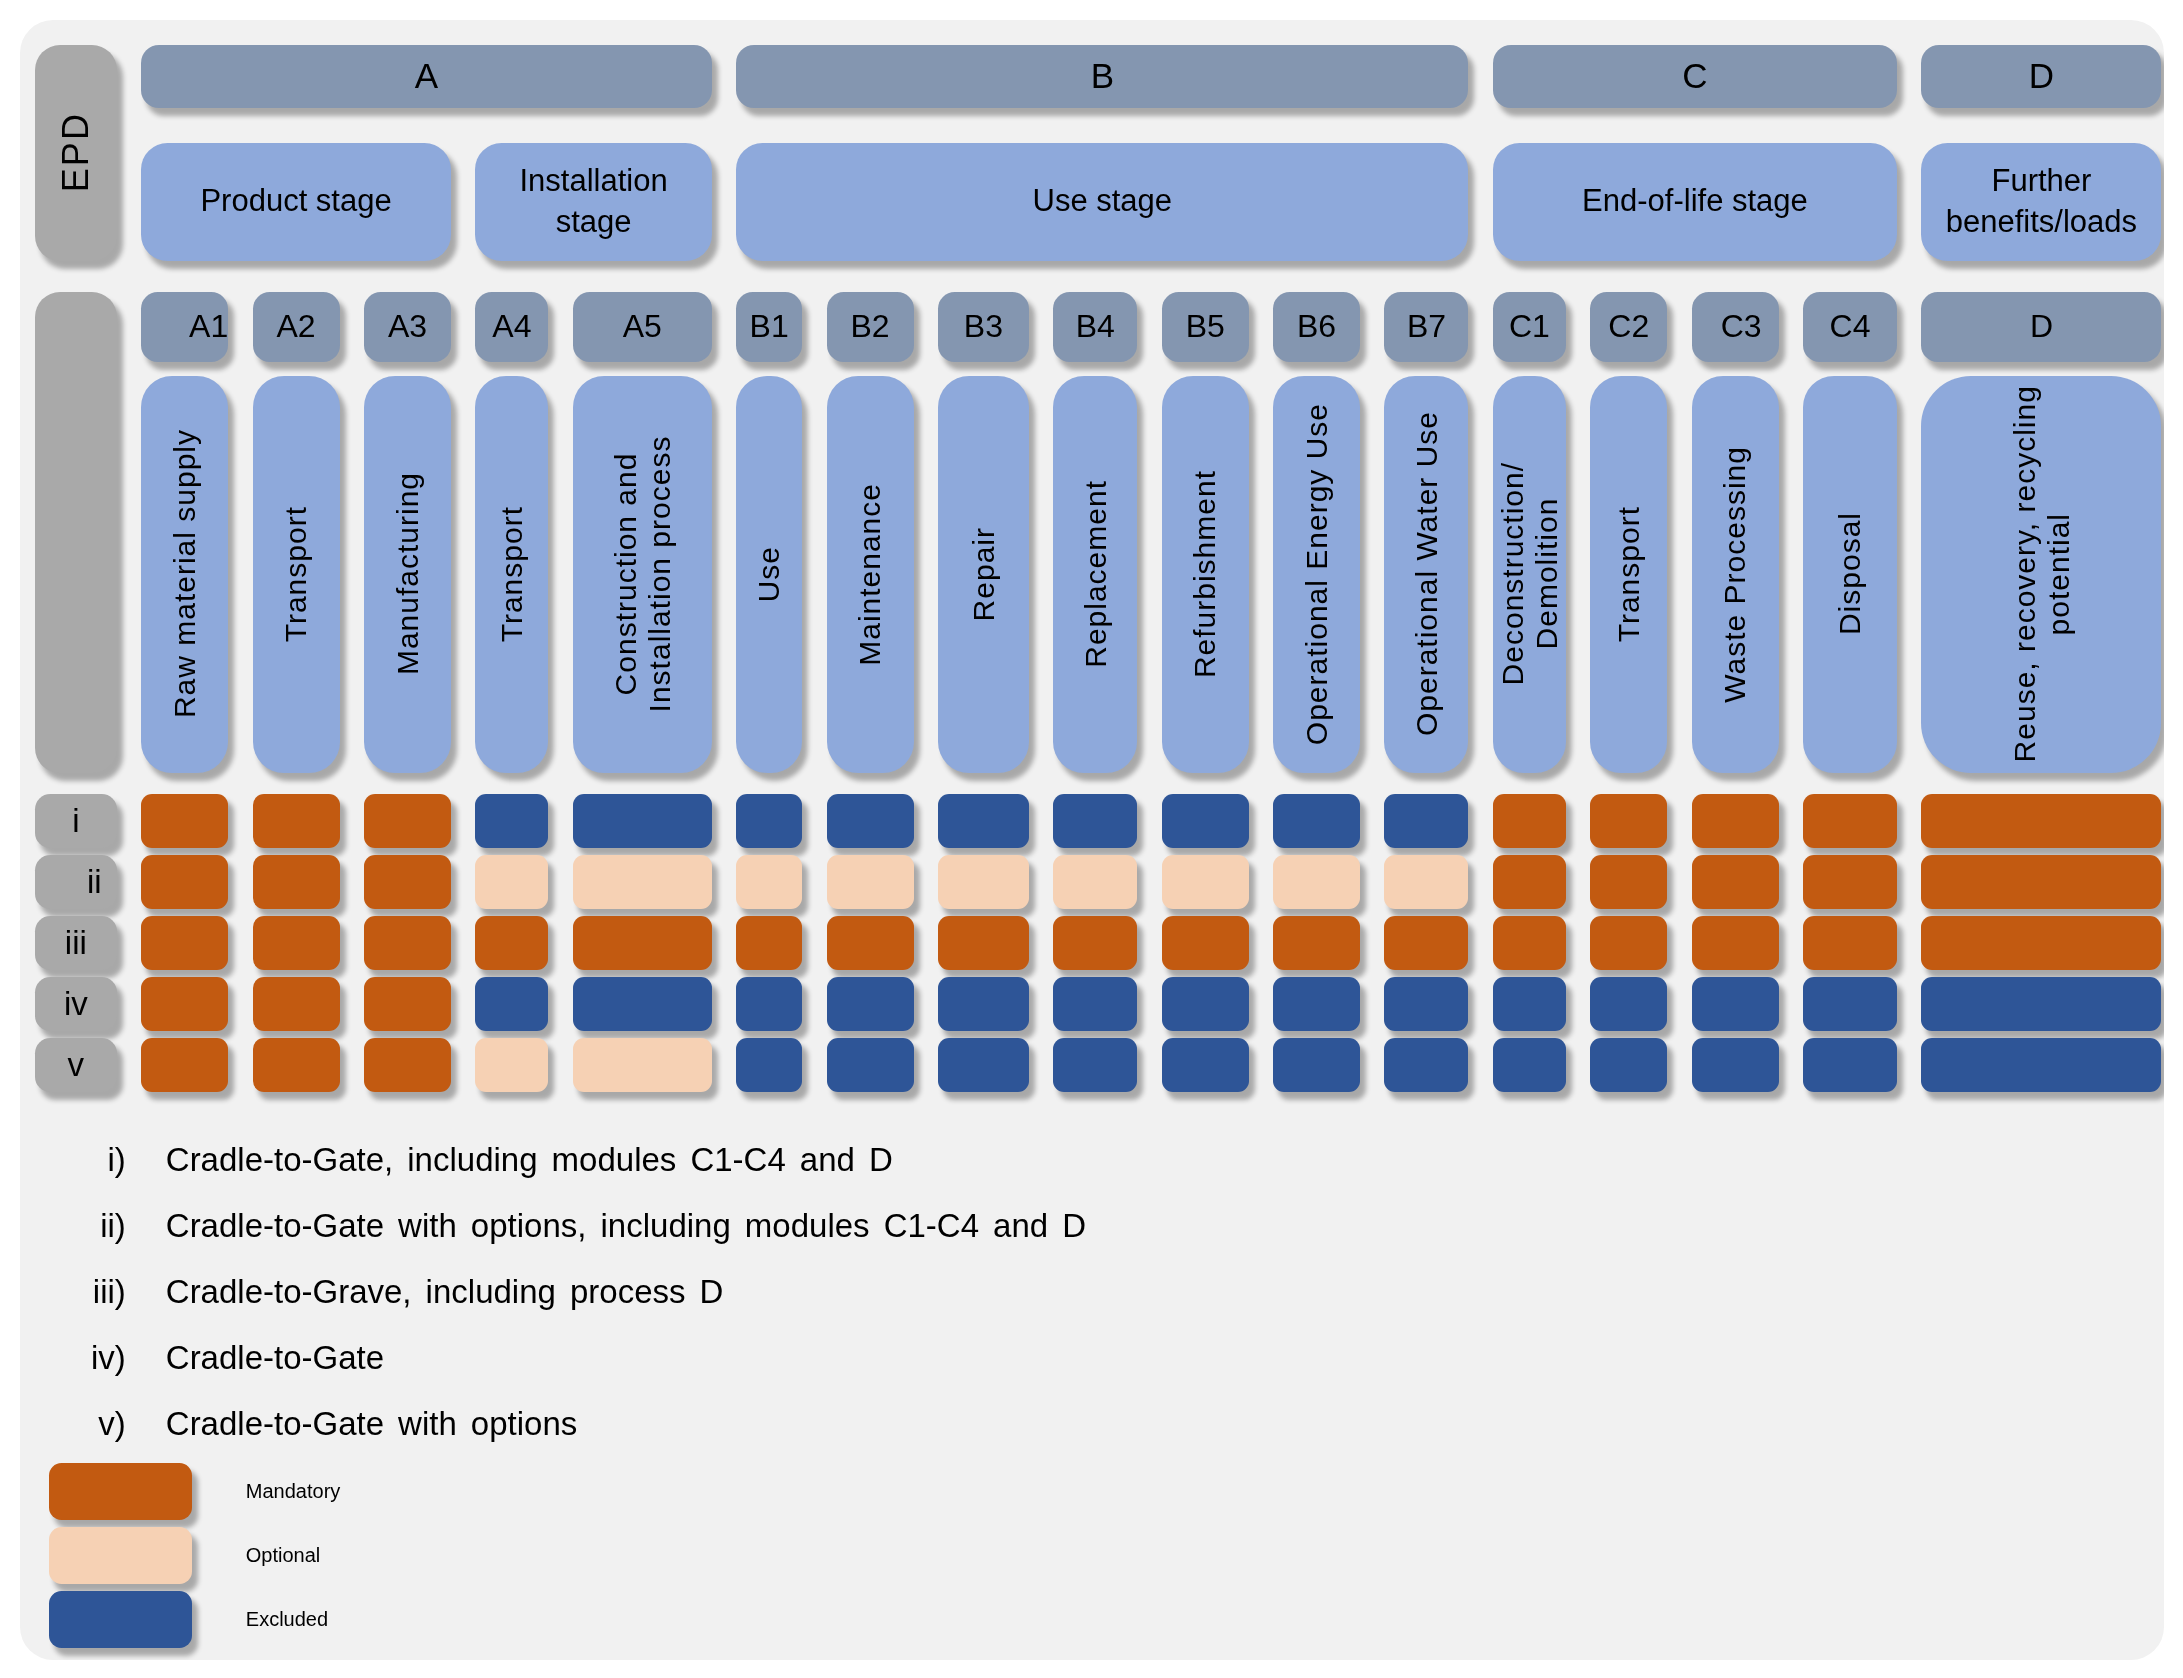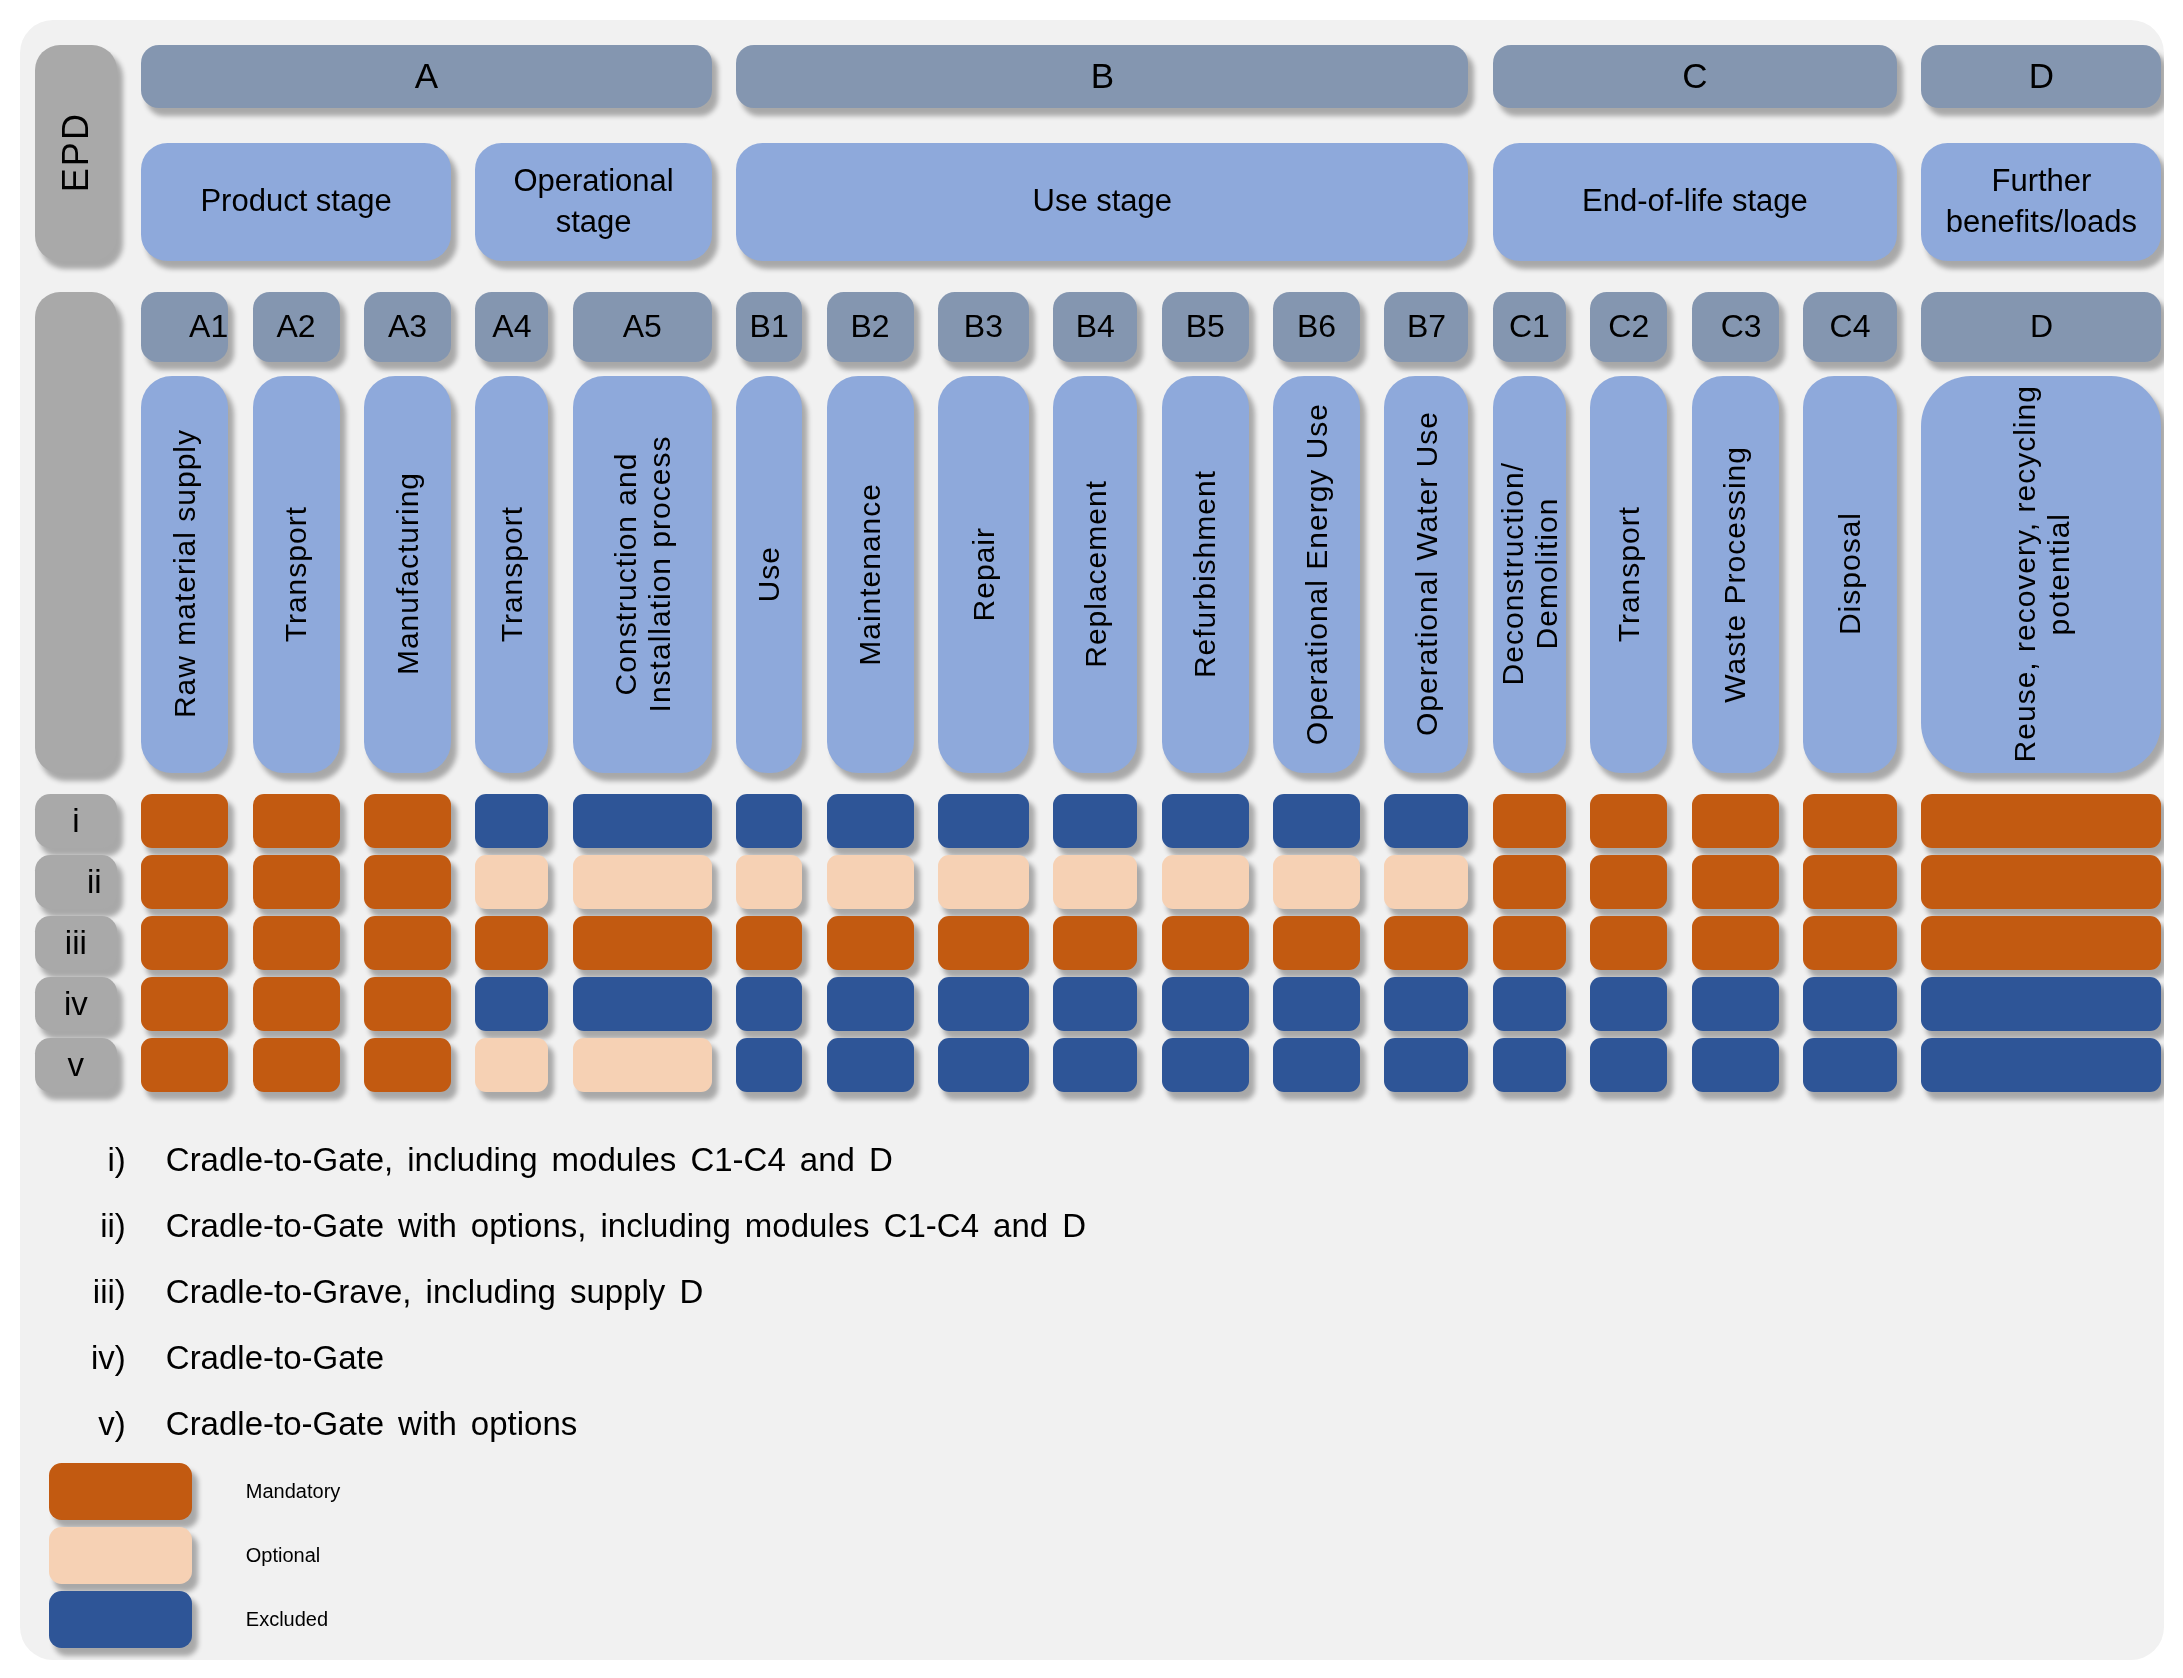--- a/index.html
+++ b/index.html
@@ -86,21 +86,21 @@
       <div class="box group-header" style="grid-area: 1 / 14 / span 1 / span 4;">
         <span>C</span>
       </div>
       <div class="box group-header" style="grid-area: 1 / 18 / span 1 / span 1;">
         <span>D</span>
       </div>
       <div class="box stage" style="grid-area: 3 / 2 / span 1 / span 3;">
         <span>Product stage</span>
       </div>
       <div class="box stage" style="grid-area: 3 / 5 / span 1 / span 2;">
-        <span>Operational stage</span>
+        <span>Installation stage</span>
       </div>
       <div class="box stage" style="grid-area: 3 / 7 / span 1 / span 7;">
         <span>Use stage</span>
       </div>
       <div class="box stage" style="grid-area: 3 / 14 / span 1 / span 4;">
         <span>End-of-life stage</span>
       </div>
       <div class="box stage" style="grid-area: 3 / 18 / span 1 / span 1;">
         <span>Further benefits/loads</span>
       </div>
@@ -312,21 +312,21 @@
       <div class="note">
         <span class="num">i)</span>
         <span class="txt">Cradle-to-Gate, including modules C1-C4 and D</span>
       </div>
       <div class="note">
         <span class="num">ii)</span>
         <span class="txt">Cradle-to-Gate with options, including modules C1-C4 and D</span>
       </div>
       <div class="note">
         <span class="num">iii)</span>
-        <span class="txt">Cradle-to-Grave, including supply D</span>
+        <span class="txt">Cradle-to-Grave, including process D</span>
       </div>
       <div class="note">
         <span class="num">iv)</span>
         <span class="txt">Cradle-to-Gate</span>
       </div>
       <div class="note">
         <span class="num">v)</span>
         <span class="txt">Cradle-to-Gate with options</span>
       </div>
     </div>

